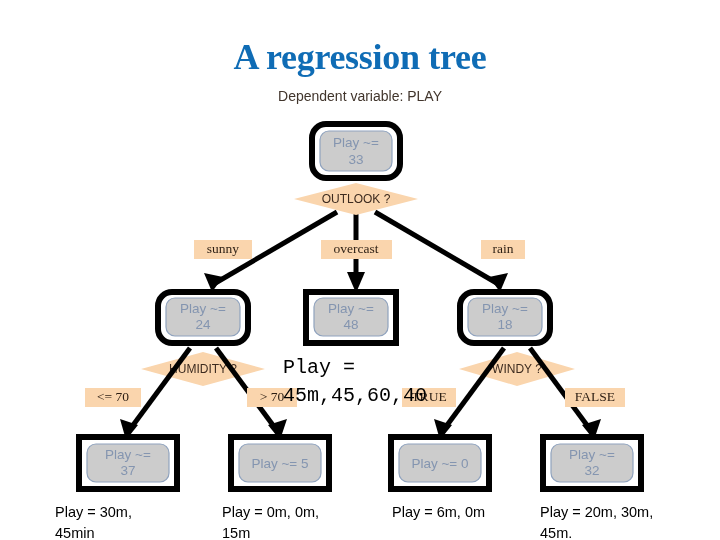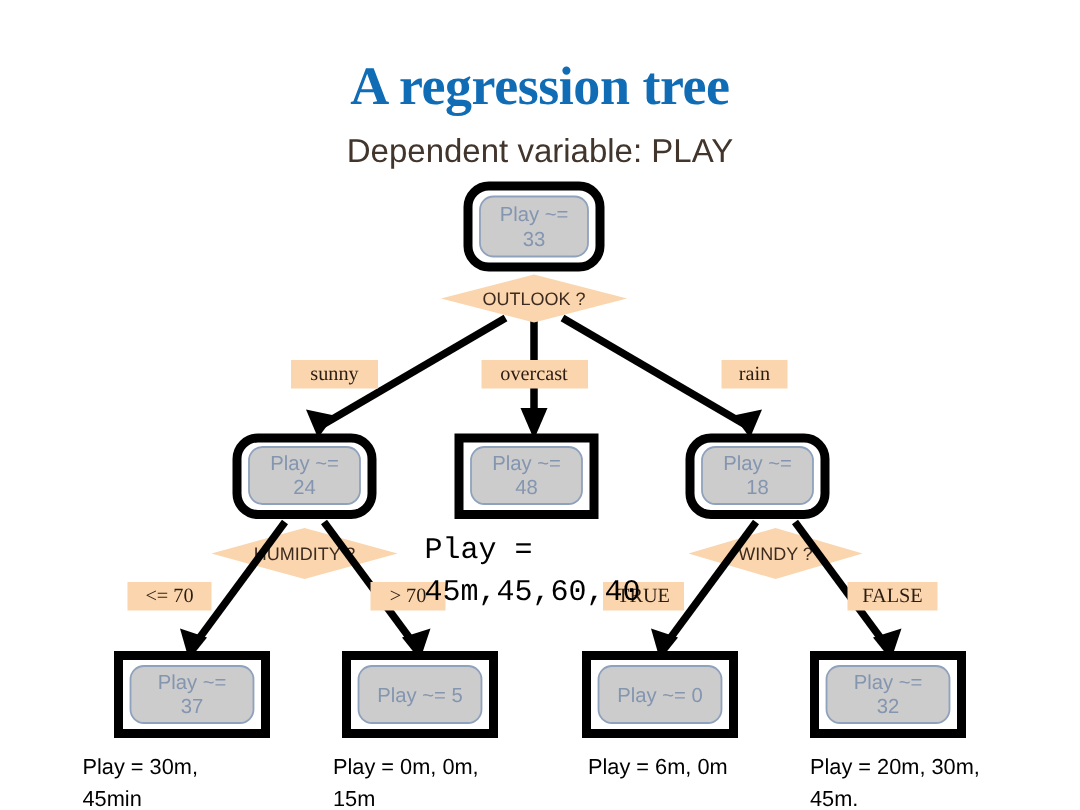--- a/index.html
+++ b/index.html
@@ -33,21 +33,21 @@
     letter-spacing: -0.3px;
     white-space: nowrap;
   }
   .subtitle {
     position: absolute;
     left: 0;
     top: 88px;
     width: 720px;
     text-align: center;
     font-family: "Liberation Sans", sans-serif;
-    font-size: 22px;
+    font-size: 14px;
     color: #41352c;
     white-space: nowrap;
   }
   .caption {
     position: absolute;
     font-family: "Liberation Sans", sans-serif;
     font-size: 14.5px;
     color: #000000;
     line-height: 1.42;
     white-space: pre-line;

